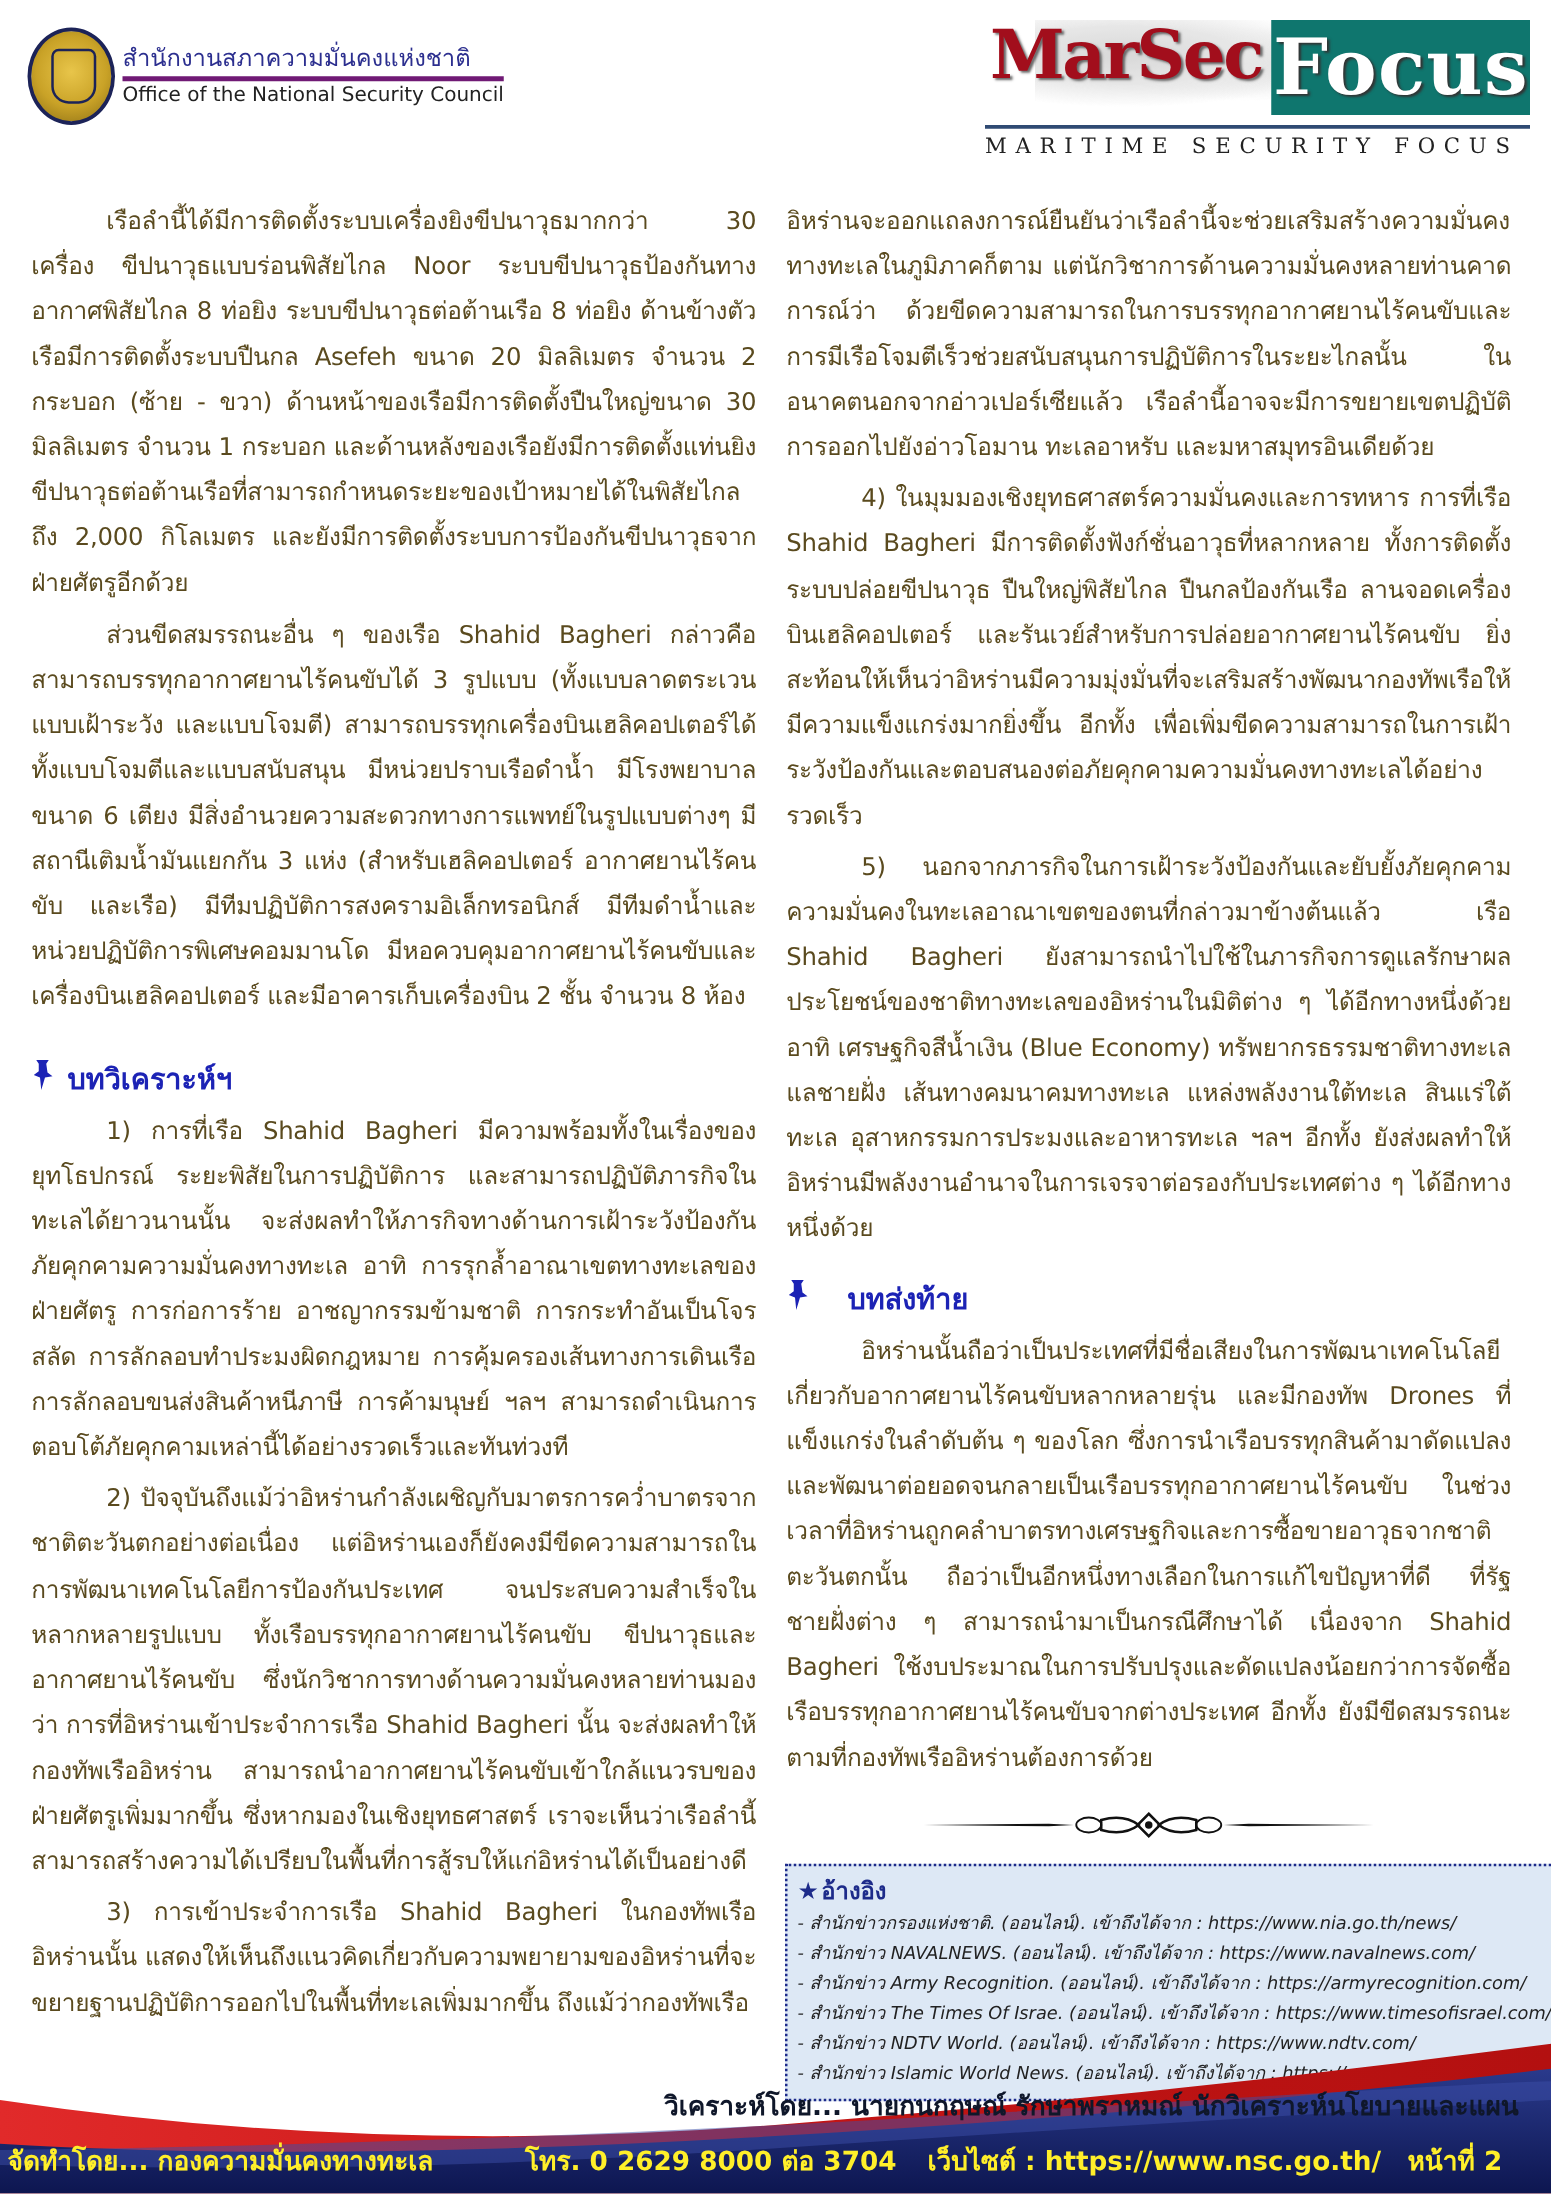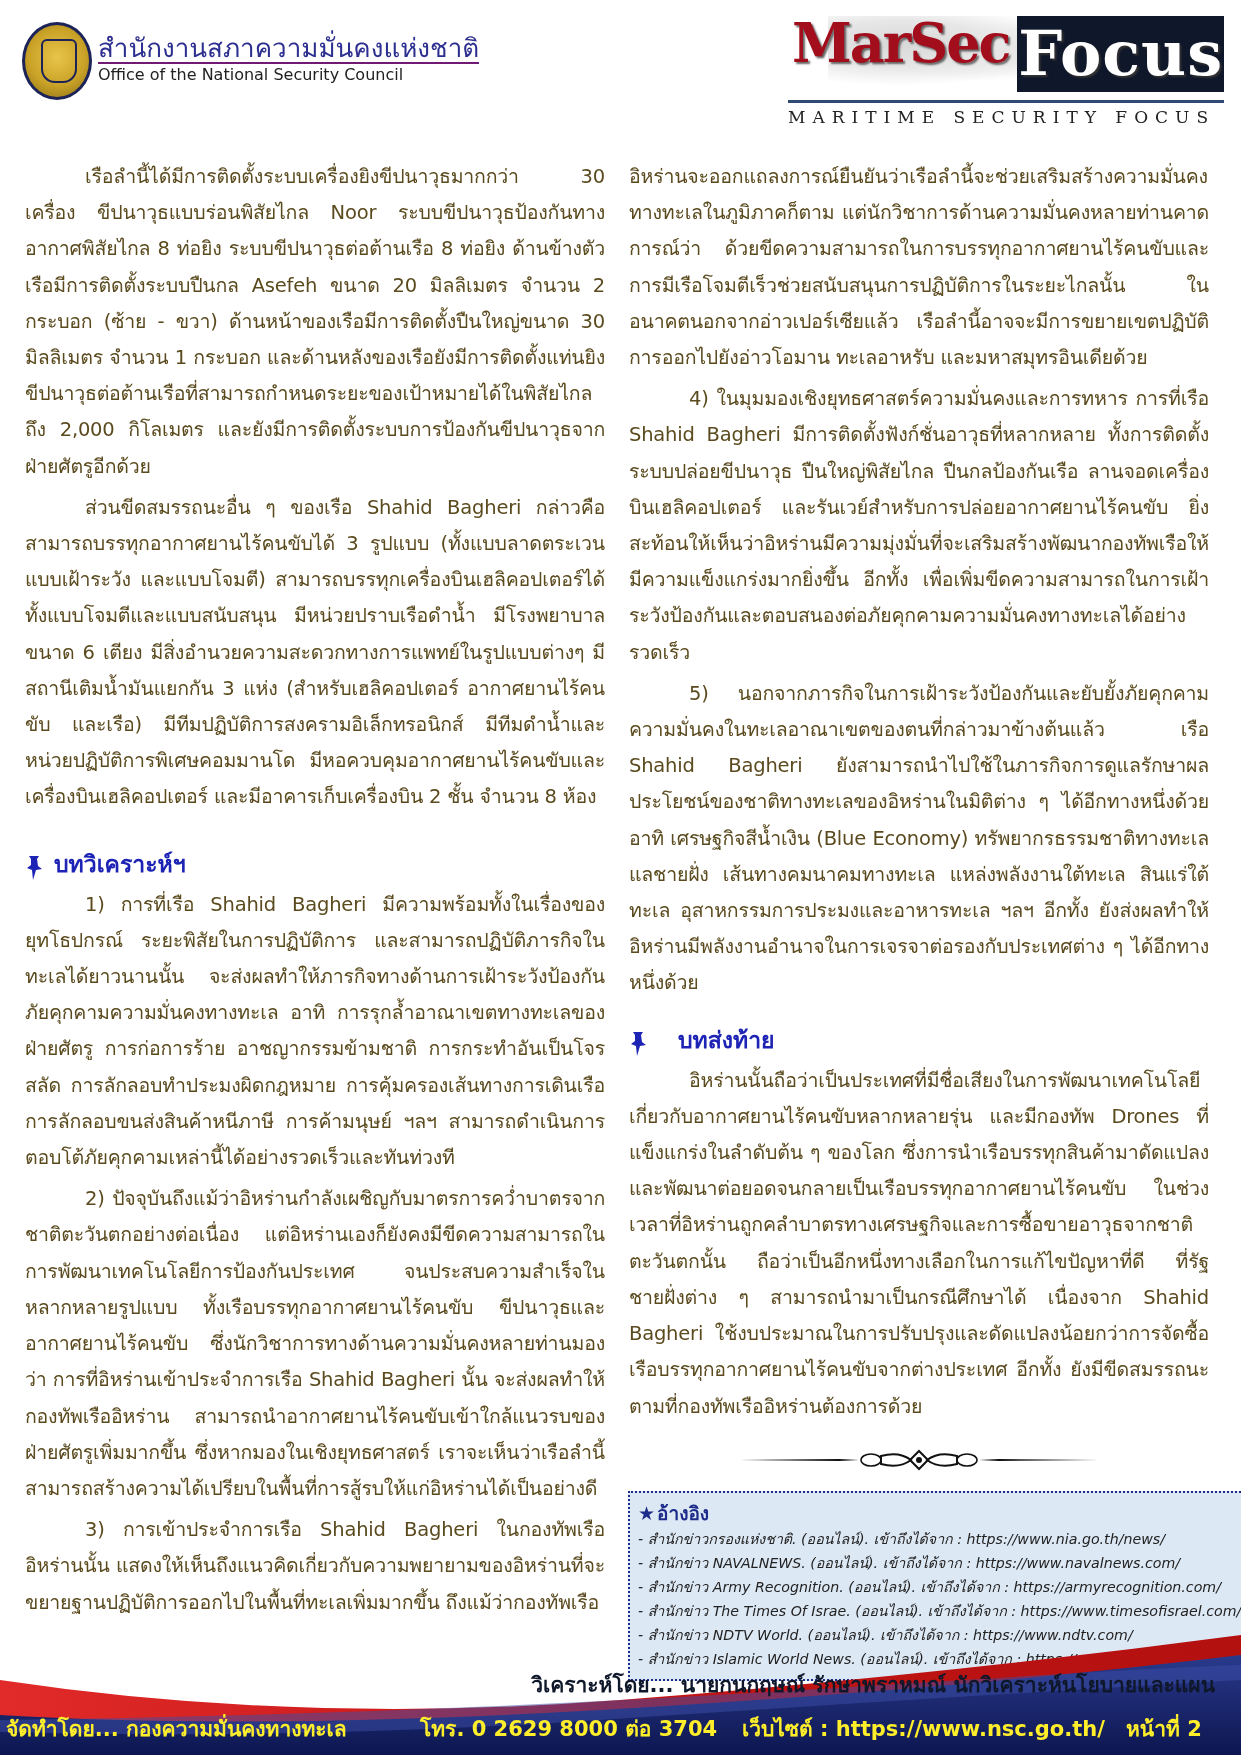--- a/index.html
+++ b/index.html
@@ -15,58 +15,58 @@
   .emblem {
     width: 70px; height: 78px; border-radius: 50%;
     background: radial-gradient(circle at 50% 45%, #e8c54a 0%, #c9a227 55%, #8a6d14 100%);
     border: 3px solid #1c2358; box-sizing: border-box; position: relative;
   }
   .emblem::after {
     content: ""; position: absolute; left: 16px; top: 14px; width: 32px; height: 40px;
     border: 2px solid #1c2358; border-radius: 6px 6px 14px 14px;
   }
   .nsc-text { margin-left: 6px; }
-  .nsc-th { font-size: 26px; color: #2c2f8f; padding-bottom: 2px; border-bottom: 2px solid #701a75; line-height: 24px; }
+  .nsc-th { font-size: 19px; color: #2c2f8f; padding-bottom: 2px; border-bottom: 4px solid #701a75; line-height: 24px; }
   .nsc-en { font-size: 16px; color: #222; line-height: 22px; }
   .marsec { position: absolute; left: 788px; top: 12px; width: 436px; }
   .marsec-row { display: flex; align-items: flex-end; height: 80px; position: relative; }
   .marsec-map {
     position: absolute; left: 40px; top: 4px; width: 240px; height: 70px;
     background: radial-gradient(ellipse at 30% 40%, #cfcfcf 0%, #e2e2e2 40%, transparent 70%),
                 radial-gradient(ellipse at 70% 50%, #d5d5d5 0%, transparent 60%);
     opacity: 0.8;
   }
   .marsec-word {
     position: relative; font-family: "DejaVu Serif", serif; font-weight: bold;
     font-size: 54px; color: #a20e1c; letter-spacing: -2px; line-height: 62px;
     text-shadow: 2px 2px 2px #666; padding-left: 4px; margin-bottom: 18px;
   }
   .focus-box {
-    position: relative; margin-left: 8px; background: #0f172a; height: 76px; flex: 1;
+    position: relative; margin-left: 8px; background: #0f766e; height: 76px; flex: 1;
     display: flex; align-items: center; justify-content: center;
   }
   .focus-word {
     font-family: "DejaVu Serif", serif; font-weight: bold; font-size: 62px; color: #fff;
     letter-spacing: 1px; text-shadow: 2px 2px 2px #333; line-height: 70px;
   }
   .marsec-rule { height: 3px; background: #2f4a73; margin-top: 8px; }
   .marsec-tag {
     font-family: "DejaVu Serif", serif; font-size: 17px; letter-spacing: 7px; color: #222;
     margin-top: 4px; white-space: nowrap;
   }
   
   .col { position: absolute; top: 154px; width: 590px; }
   .col-left { left: 20px; }
   .col-right { left: 624px; width: 590px; }
   p.para {
     margin: 5px; font-size: 19.5px; line-height: 36.2px; text-align: justify;
     text-indent: 60px; letter-spacing: -0.2px;
   }
   .section-head {
-    display: flex; align-items: flex-end; font-weight: bold; color: #1c23b5;
+    display: flex; align-items: flex-start; font-weight: bold; color: #1c23b5;
     font-size: 23px; line-height: 36px; margin: 14px 0 0 4px;
   }
   .pin-icon { width: 22px; height: 28px; margin-right: 8px; }
   .divider { margin: 22px auto 0; width: 360px; height: 26px; display: block; }
   .refs {
     margin: 18px 0 0 4px; width: 644px; box-sizing: border-box;
     border: 2px dotted #1d2b8a; background: #dde8f5; padding: 6px 8px 8px 8px;
   }
   .refs-title { font-size: 19px; font-weight: bold; color: #1d2b8a; line-height: 28px; }
   .refs-title .star { color: #1d2b8a; margin-right: 2px; }

